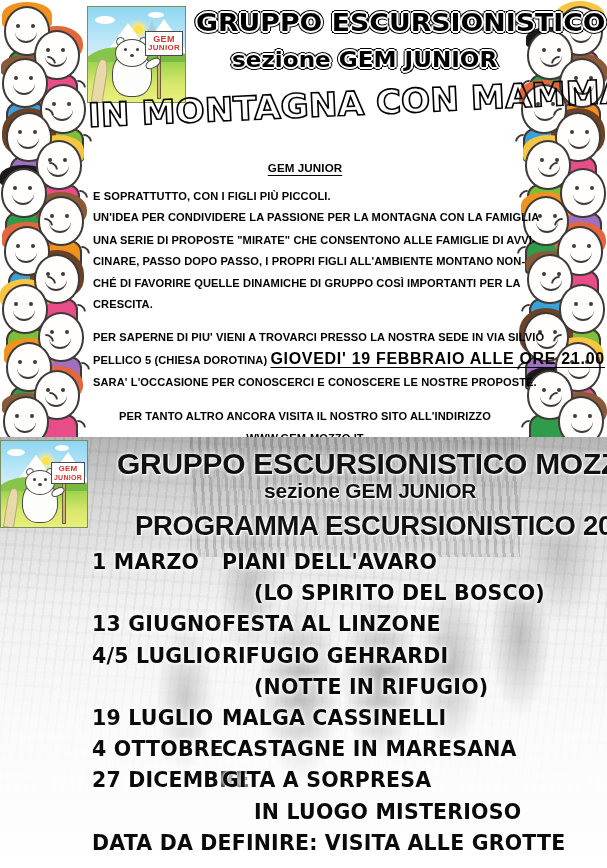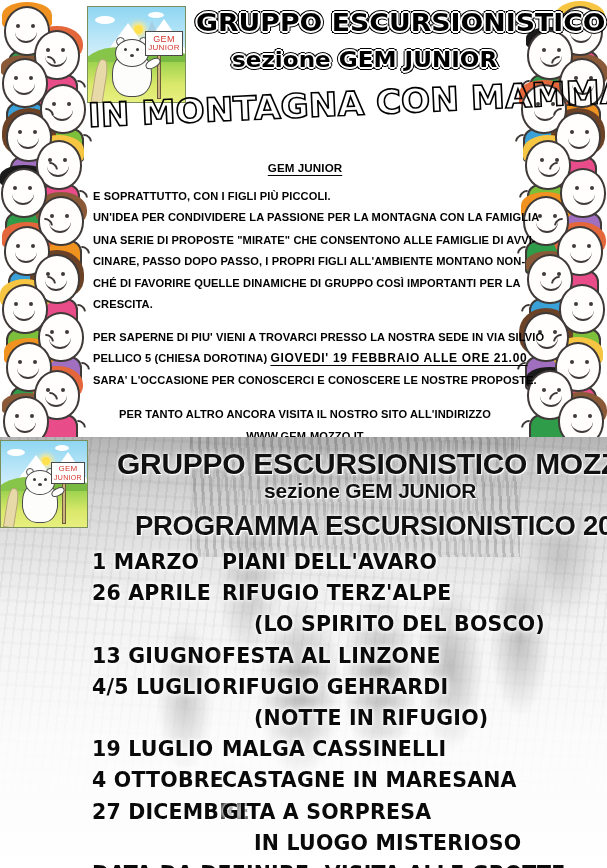--- a/index.html
+++ b/index.html
@@ -42,21 +42,21 @@
   .logo .path { position:absolute; background:#e8d9a8; border:1px solid #b9a678; }
   .logo .marmot-body { position:absolute; background:#fdfdfb; border:1.5px solid #4a4a48; border-radius:48% 48% 42% 42%; z-index:4; }
   .logo .marmot-head { position:absolute; background:#fdfdfb; border:1.5px solid #4a4a48; border-radius:50%; z-index:5; }
   .logo .marmot-ear { position:absolute; background:#fdfdfb; border:1.5px solid #4a4a48; border-radius:50%; z-index:4; }
   .logo .marmot-eye { position:absolute; background:#3a3a38; border-radius:50%; z-index:6; }
   .logo .marmot-nose { position:absolute; background:#3a3a38; border-radius:50%; z-index:6; }
   .logo .marmot-arm { position:absolute; background:#fdfdfb; border:1.5px solid #4a4a48; border-radius:45%; z-index:5; }
   .logo .pole { position:absolute; background:#cbb27f; border:1px solid #6e5c36; z-index:3; }
   .logo .sign { position:absolute; background:#fff; border:1.4px solid #4a4a48; z-index:7;
                 display:flex; flex-direction:column; align-items:center; justify-content:center; }
-  .logo .sign b { color:#d4342b; font-weight:400; line-height:1.02; letter-spacing:.3px; display:block; }
+  .logo .sign b { color:#d4342b; font-weight:700; line-height:1.02; letter-spacing:.3px; display:block; }
 
   
   .wordart {
     font-family:"DejaVu Sans", sans-serif;
     font-weight:700; color:#000; letter-spacing:0px;
     text-shadow:
       -1px -1px 0 #fff, 1px -1px 0 #fff, -1px 1px 0 #fff, 1px 1px 0 #fff,
       -2px 0 0 #fff, 2px 0 0 #fff, 0 -2px 0 #fff, 0 2px 0 #fff,
       -2px -2px 0 #000, 2px -2px 0 #000, -2px 2px 0 #000, 2px 2px 0 #000,
       -3px 0 0 #000, 3px 0 0 #000, 0 -3px 0 #000, 0 3px 0 #000;
@@ -81,21 +81,21 @@
   .b-center { text-align:center; }
   .b-line {
     font-family:"Liberation Sans", sans-serif; font-weight:700;
     font-size:11.1px; color:#000; letter-spacing:.1px; line-height:21.5px;
     text-transform:uppercase; white-space:nowrap;
   }
   .b-justify { text-align:justify; }
   .gem-junior-head { font-size:11.6px; text-decoration:underline; text-underline-offset:2.5px; margin-bottom:7px; }
   .para { margin-bottom:1px; }
   .spacer-sm { height:10px; }
-  .hl-date { font-size:12px; text-decoration:underline; text-underline-offset:3px; letter-spacing:.7px; }
+  .hl-date { font-size:16px; text-decoration:underline; text-underline-offset:3px; letter-spacing:.7px; }
   .site-block { margin-top:13px; }
 
   
   .bottom-section { position:absolute; left:0; top:437px; width:607px; height:431px; overflow:hidden; background:#f2f2f2; }
   .photo-bg { position:absolute; inset:0; overflow:hidden;
     background:
       radial-gradient(ellipse 60px 130px at 300px 250px, rgba(90,90,90,.42), transparent 70%),
       radial-gradient(ellipse 55px 120px at 380px 240px, rgba(70,70,70,.40), transparent 70%),
       radial-gradient(ellipse 48px 120px at 450px 230px, rgba(80,80,80,.34), transparent 70%),
       radial-gradient(ellipse 40px 105px at 185px 260px, rgba(95,95,95,.30), transparent 72%),
@@ -519,24 +519,20 @@
   <div class="b-title-1">GRUPPO ESCURSIONISTICO MOZZO</div>
   <div class="b-title-2">sezione GEM JUNIOR</div>
   <div class="b-title-3">PROGRAMMA ESCURSIONISTICO 2015</div>
 
   <div class="program" id="program">
       <div class="prow">
         <div class="pdate">1 MARZO</div>
         <div class="pdesc">PIANI DELL'AVARO</div>
       </div>
       <div class="prow">
-        <div class="pdate">26 APRILE</div>
-        <div class="pdesc">RIFUGIO TERZ'ALPE</div>
-      </div>
-      <div class="prow">
         <div class="pdesc indent">(LO SPIRITO DEL BOSCO)</div>
       </div>
       <div class="prow">
         <div class="pdate">13 GIUGNO</div>
         <div class="pdesc">FESTA AL LINZONE</div>
       </div>
       <div class="prow">
         <div class="pdate">4/5 LUGLIO</div>
         <div class="pdesc">RIFUGIO GEHRARDI</div>
       </div>

